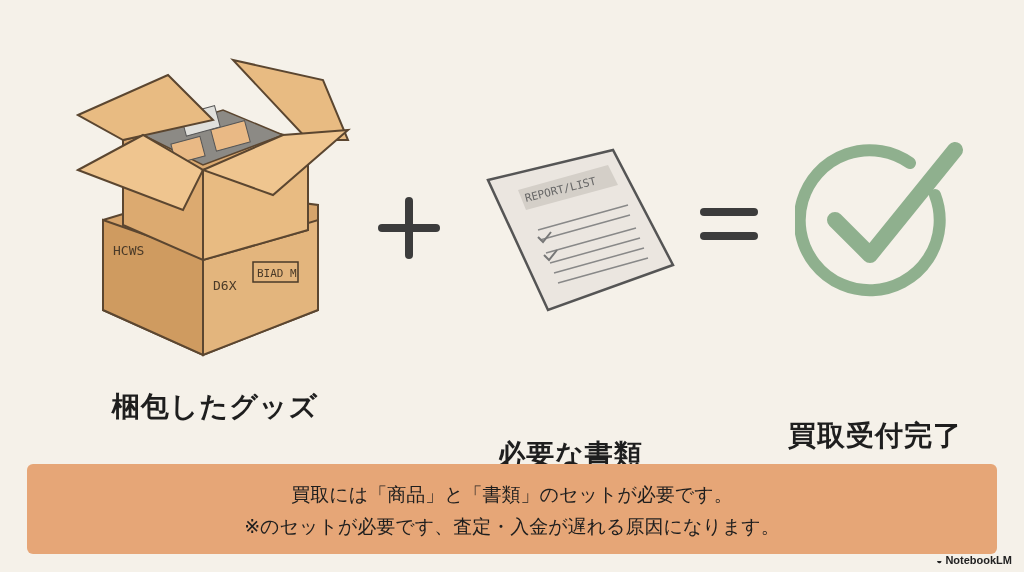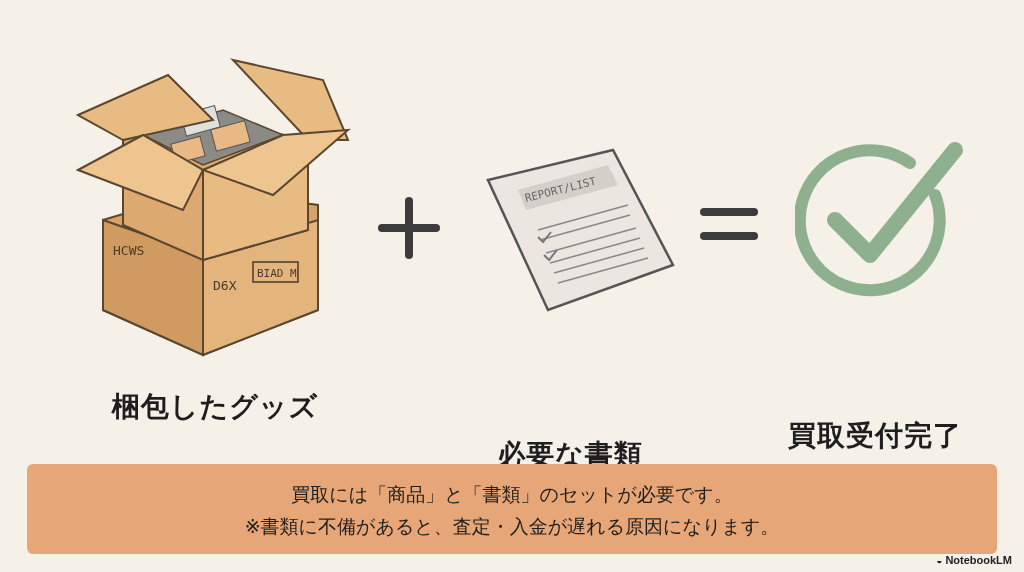--- a/index.html
+++ b/index.html
@@ -73,19 +73,19 @@
     <path d="M40,85 L75,120 L160,15" fill="none" stroke="#8fb08e" stroke-width="16" stroke-linecap="round" stroke-linejoin="round"></path>
   </svg>
 </div>
 
 <div class="abs label" style="left:90px;top:388px;width:250px;">梱包したグッズ</div>
 <div class="abs label" style="left:470px;top:388px;width:200px;margin-top:48px;">必要な書類</div>
 <div class="abs label" style="left:770px;top:388px;width:210px;margin-top:29px;">買取受付完了</div>
 
 <div class="abs banner">
   <div class="banner-line" style="top:18px;">買取には「商品」と「書類」のセットが必要です。</div>
-  <div class="banner-line" style="top:50px;">※書類に不備があると、査定・入金が遅れる原因になります。</div>
+  <div class="banner-line" style="top:50px;">※のセットが必要です、査定・入金が遅れる原因になります。</div>
 </div>
 
 <div class="abs brand">
   <span style="font-size:10px;">◒</span>
   <span>NotebookLM</span>
 </div>
 
 </body></html>

